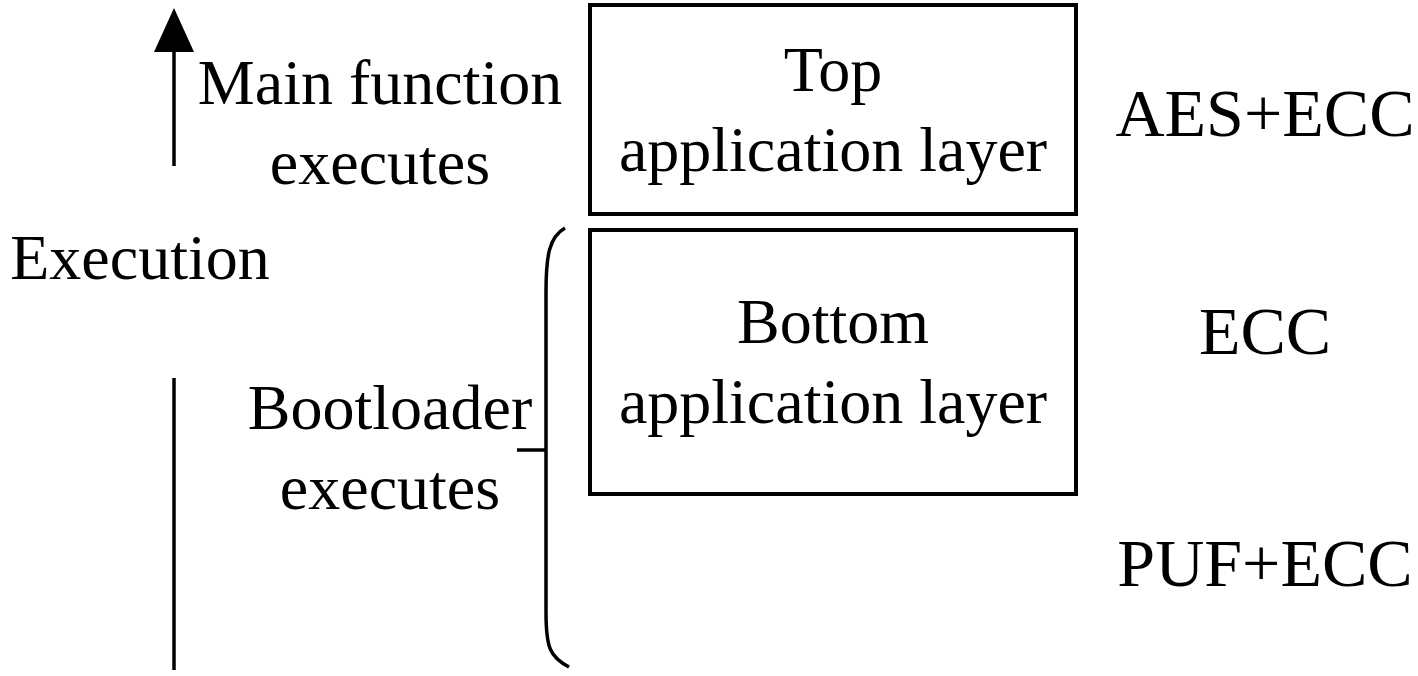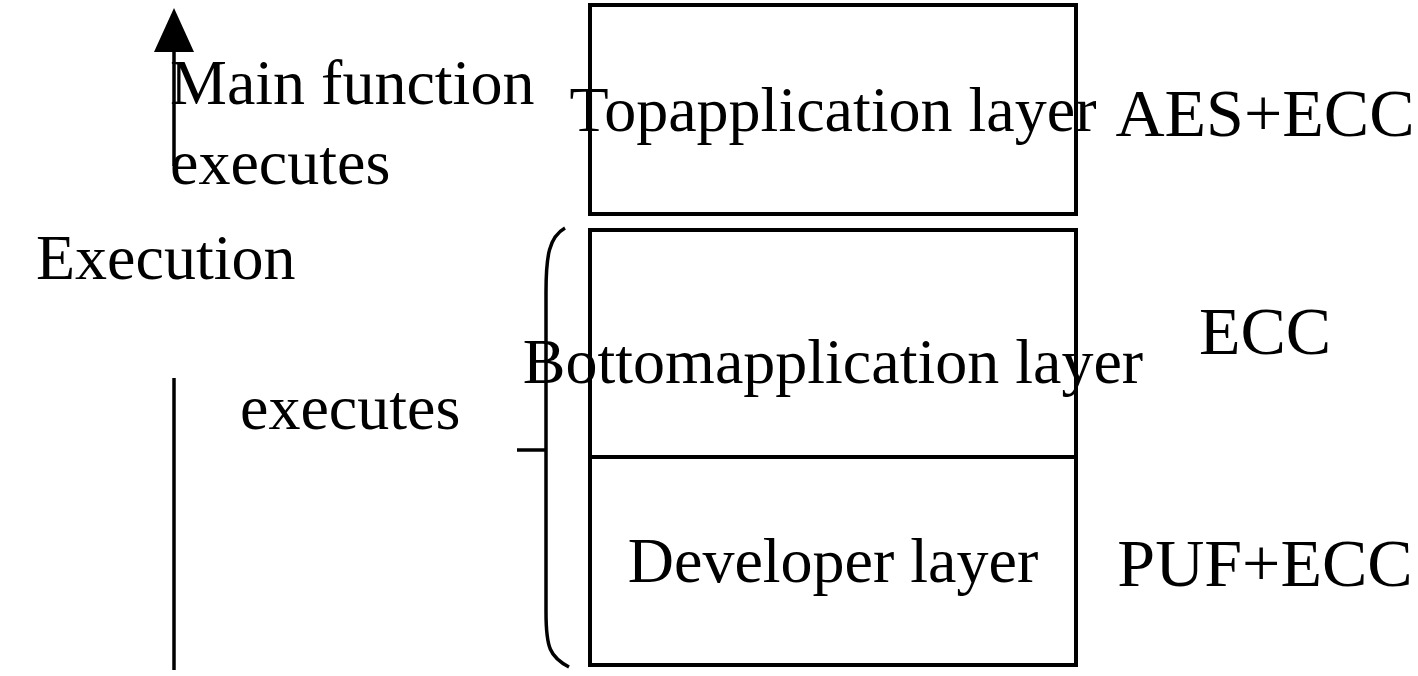--- a/index.html
+++ b/index.html
@@ -12,44 +12,45 @@
     font-family: "Liberation Serif", serif;
     overflow: hidden;
   }
   .gfx {
     position: absolute;
     left: 0; top: 0;
     width: 1418px; height: 676px;
   }
   .txt {
     position: absolute;
+    text-align: center;
     font-size: 64px;
     line-height: 80px;
     white-space: nowrap;
   }
   .box {
     position: absolute;
     box-sizing: border-box;
     border: 4px solid var(--ink, #000000);
     background: var(--bg, #ffffff);
     display: flex;
-    flex-direction: row;
+    flex-direction: column;
     justify-content: center;
     align-items: center;
     text-align: center;
     font-size: 64px;
     line-height: 80px;
     white-space: nowrap;
   }
   .box-top        { left: 588px; top: 3px;   width: 490px; height: 213px; }
   .box-bottom-app { left: 588px; top: 228px; width: 490px; height: 268px; }
   .box-developer  { left: 588px; top: 455px; width: 490px; height: 212px; }
 
   .label-main-function   { left: 170px; top: 43px;  width: 420px; }
-  .label-execution-order { left: 0px;   top: 218px; width: 280px; padding-left: 36px; }
+  .label-execution-order { left: 0px;   top: 218px; width: 280px; }
   .label-bootloader      { left: 240px; top: 368px; width: 300px; }
 
   .rlabel {
     position: absolute;
     left: 1100px;
     width: 330px;
     text-align: center;
     font-size: 68px;
     line-height: 80px;
     white-space: nowrap;
@@ -74,34 +75,32 @@
   <div class="txt label-main-function">
     <div>Main function</div>
     <div>executes</div>
   </div>
 
   <div class="txt label-execution-order">
     <div>Execution</div>
   </div>
 
   <div class="txt label-bootloader">
+    <div>Bootloader</div>
     <div>executes</div>
   </div>
 
   <div class="box box-top">
     <div>Top</div>
     <div>application layer</div>
   </div>
 
   <div class="box box-bottom-app">
     <div>Bottom</div>
     <div>application layer</div>
   </div>
 
-  <div class="box box-developer">
-    <div>Developer layer</div>
-  </div>
 
   <div class="rlabel rlabel-aes">AES+ECC</div>
   <div class="rlabel rlabel-ecc">ECC</div>
   <div class="rlabel rlabel-puf">PUF+ECC</div>
 
 </div>
 
 </body></html>

